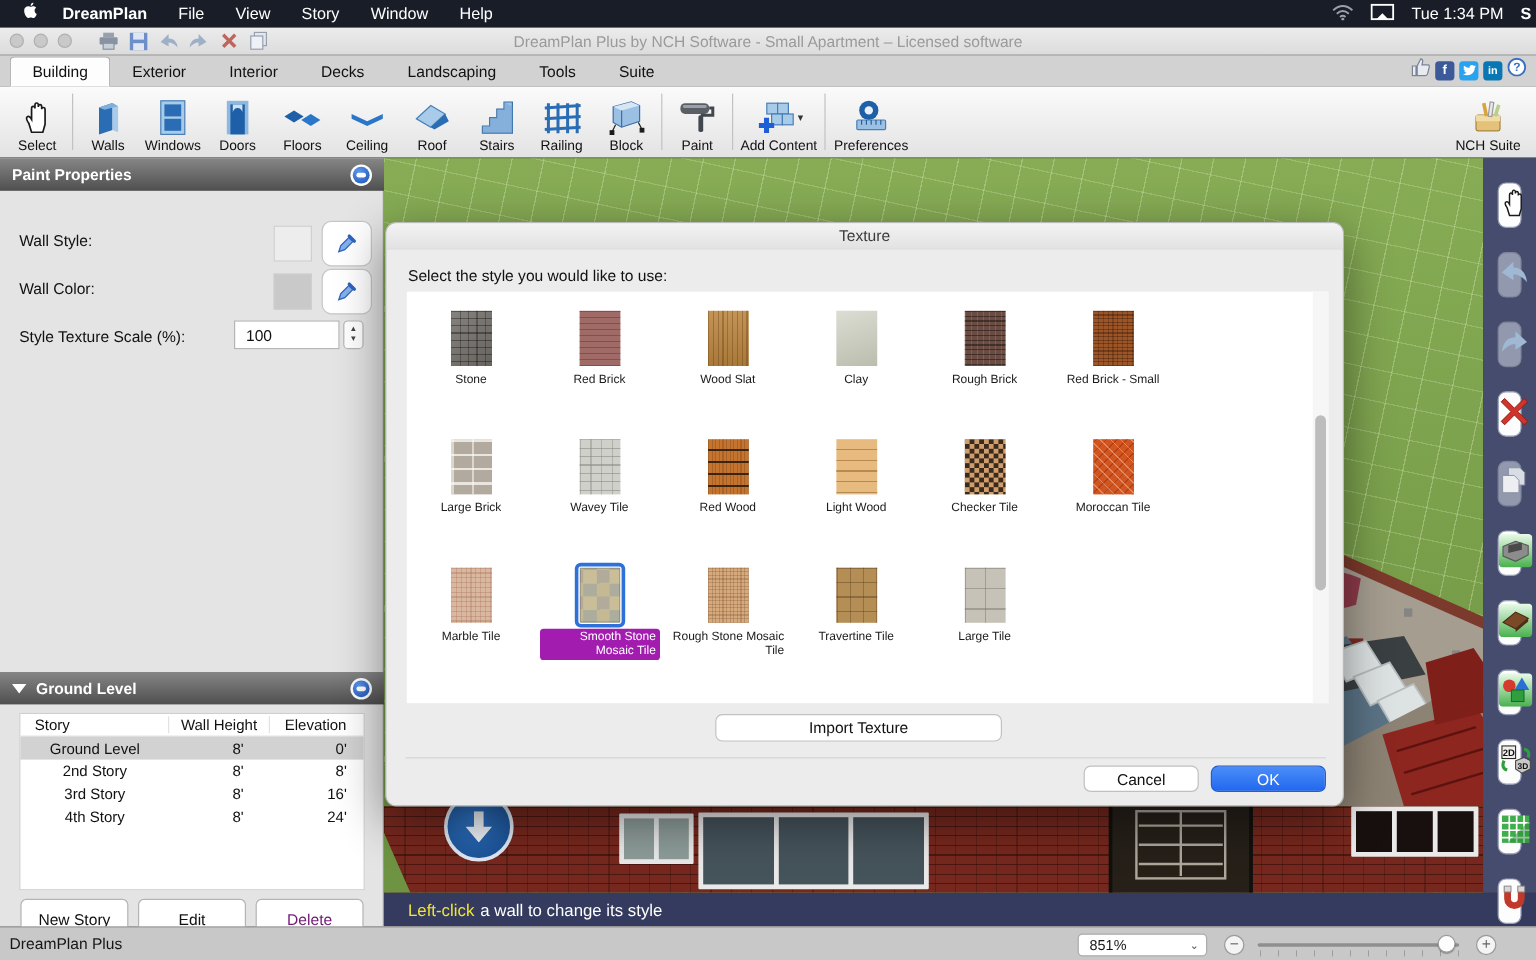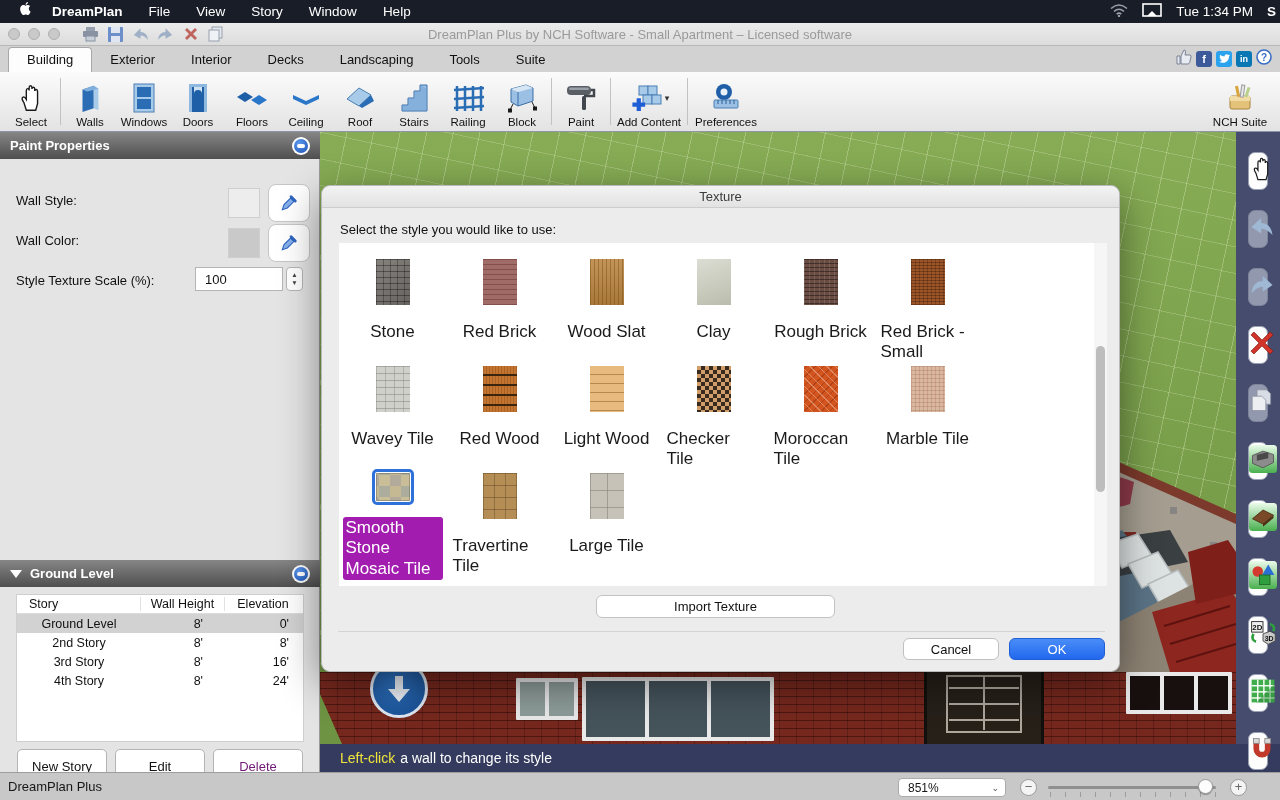--- a/index.html
+++ b/index.html
@@ -108,21 +108,21 @@
   #zoom-thumb { position:absolute; left:1198px; top:6px; width:15px; height:15px; border-radius:50%; background:#fdfdfd; border:1px solid #9a9a9a; box-shadow:0 1px 1px rgba(0,0,0,.3); }
 
   
   #texture-dialog { left:321px; top:185px; width:799px; height:487px; background:#ececec; border-radius:9px; border:1px solid #b9b9b9; box-shadow:0 12px 40px rgba(0,0,0,.45); }
   #dlg-titlebar { position:absolute; left:0; top:0; width:100%; height:22px; background:linear-gradient(#f3f3f3,#e2e2e2); border-bottom:1px solid #cdcdcd; border-radius:9px 9px 0 0; text-align:center; font-size:13px; color:#3c3c3c; line-height:21px; }
   #dlg-prompt { position:absolute; left:18px; top:36px; font-size:13px; color:#111; }
   #texture-list { position:absolute; left:17px; top:57px; width:768px; height:343px; background:#fff; }
   #texture-grid { position:absolute; left:0; top:0; display:grid; grid-template-columns:repeat(6,107px); grid-auto-rows:107px; padding-top:16px; }
   .tex-item { display:flex; flex-direction:column; align-items:center; }
   .tex-swatch { width:34px; height:46px; }
-  .tex-label { margin-top:16px; font-size:17px; color:#1a1a1a; text-align:left; max-width:100px; line-height:1.2; padding:1px 3px; border-radius:3px; }
+  .tex-label { margin-top:5px; font-size:10px; color:#1a1a1a; text-align:right; max-width:100px; line-height:1.2; padding:1px 3px; border-radius:3px; }
   .tex-item.selected .tex-swatch { outline:3px solid #2e72d9; outline-offset:1px; border-radius:1px; }
   .tex-item.selected .tex-label { background:#a21caf; color:#fff; }
   #list-scrollbar { position:absolute; right:0; top:0; width:13px; height:343px; background:#f6f6f6; }
   #list-thumb { position:absolute; left:2px; top:103px; width:9px; height:146px; background:#bdbdbd; border-radius:5px; }
   #import-btn { position:absolute; left:274px; top:409px; width:239px; height:23px; background:#fff; border:1px solid #c2c2c2; border-radius:6px; font-size:13px; color:#111; display:flex; align-items:center; justify-content:center; }
   #dlg-divider { position:absolute; left:16px; top:445px; width:767px; height:1px; background:#d4d4d4; }
   .dlg-btn { position:absolute; top:452px; width:96px; height:22px; border-radius:6px; font-size:13px; display:flex; align-items:center; justify-content:center; }
   #cancel-btn { left:581px; background:#fff; border:1px solid #c0c0c0; color:#111; }
   #ok-btn { left:687px; background:linear-gradient(#4a8df8,#2268ee); color:#fff; border:1px solid #1f5fd6; }
 
@@ -743,20 +743,24 @@
         </div>
         <div class="tex-item">
           <div class="tex-swatch sw-rough-brick"></div>
           <div class="tex-label">Rough Brick</div>
         </div>
         <div class="tex-item">
           <div class="tex-swatch sw-red-brick-small"></div>
           <div class="tex-label">Red Brick - Small</div>
         </div>
         <div class="tex-item">
+          <div class="tex-swatch sw-large-brick"></div>
+          <div class="tex-label">Large Brick</div>
+        </div>
+        <div class="tex-item">
           <div class="tex-swatch sw-wavey-tile"></div>
           <div class="tex-label">Wavey Tile</div>
         </div>
         <div class="tex-item">
           <div class="tex-swatch sw-red-wood"></div>
           <div class="tex-label">Red Wood</div>
         </div>
         <div class="tex-item">
           <div class="tex-swatch sw-light-wood"></div>
           <div class="tex-label">Light Wood</div>
@@ -769,20 +773,24 @@
           <div class="tex-swatch sw-moroccan-tile"></div>
           <div class="tex-label">Moroccan Tile</div>
         </div>
         <div class="tex-item">
           <div class="tex-swatch sw-marble-tile"></div>
           <div class="tex-label">Marble Tile</div>
         </div>
         <div class="tex-item selected">
           <div class="tex-swatch sw-smooth-stone"></div>
           <div class="tex-label">Smooth Stone Mosaic Tile</div>
+        </div>
+        <div class="tex-item">
+          <div class="tex-swatch sw-rough-stone"></div>
+          <div class="tex-label">Rough Stone Mosaic Tile</div>
         </div>
         <div class="tex-item">
           <div class="tex-swatch sw-travertine"></div>
           <div class="tex-label">Travertine Tile</div>
         </div>
         <div class="tex-item">
           <div class="tex-swatch sw-large-tile"></div>
           <div class="tex-label">Large Tile</div>
         </div>
       </div>

